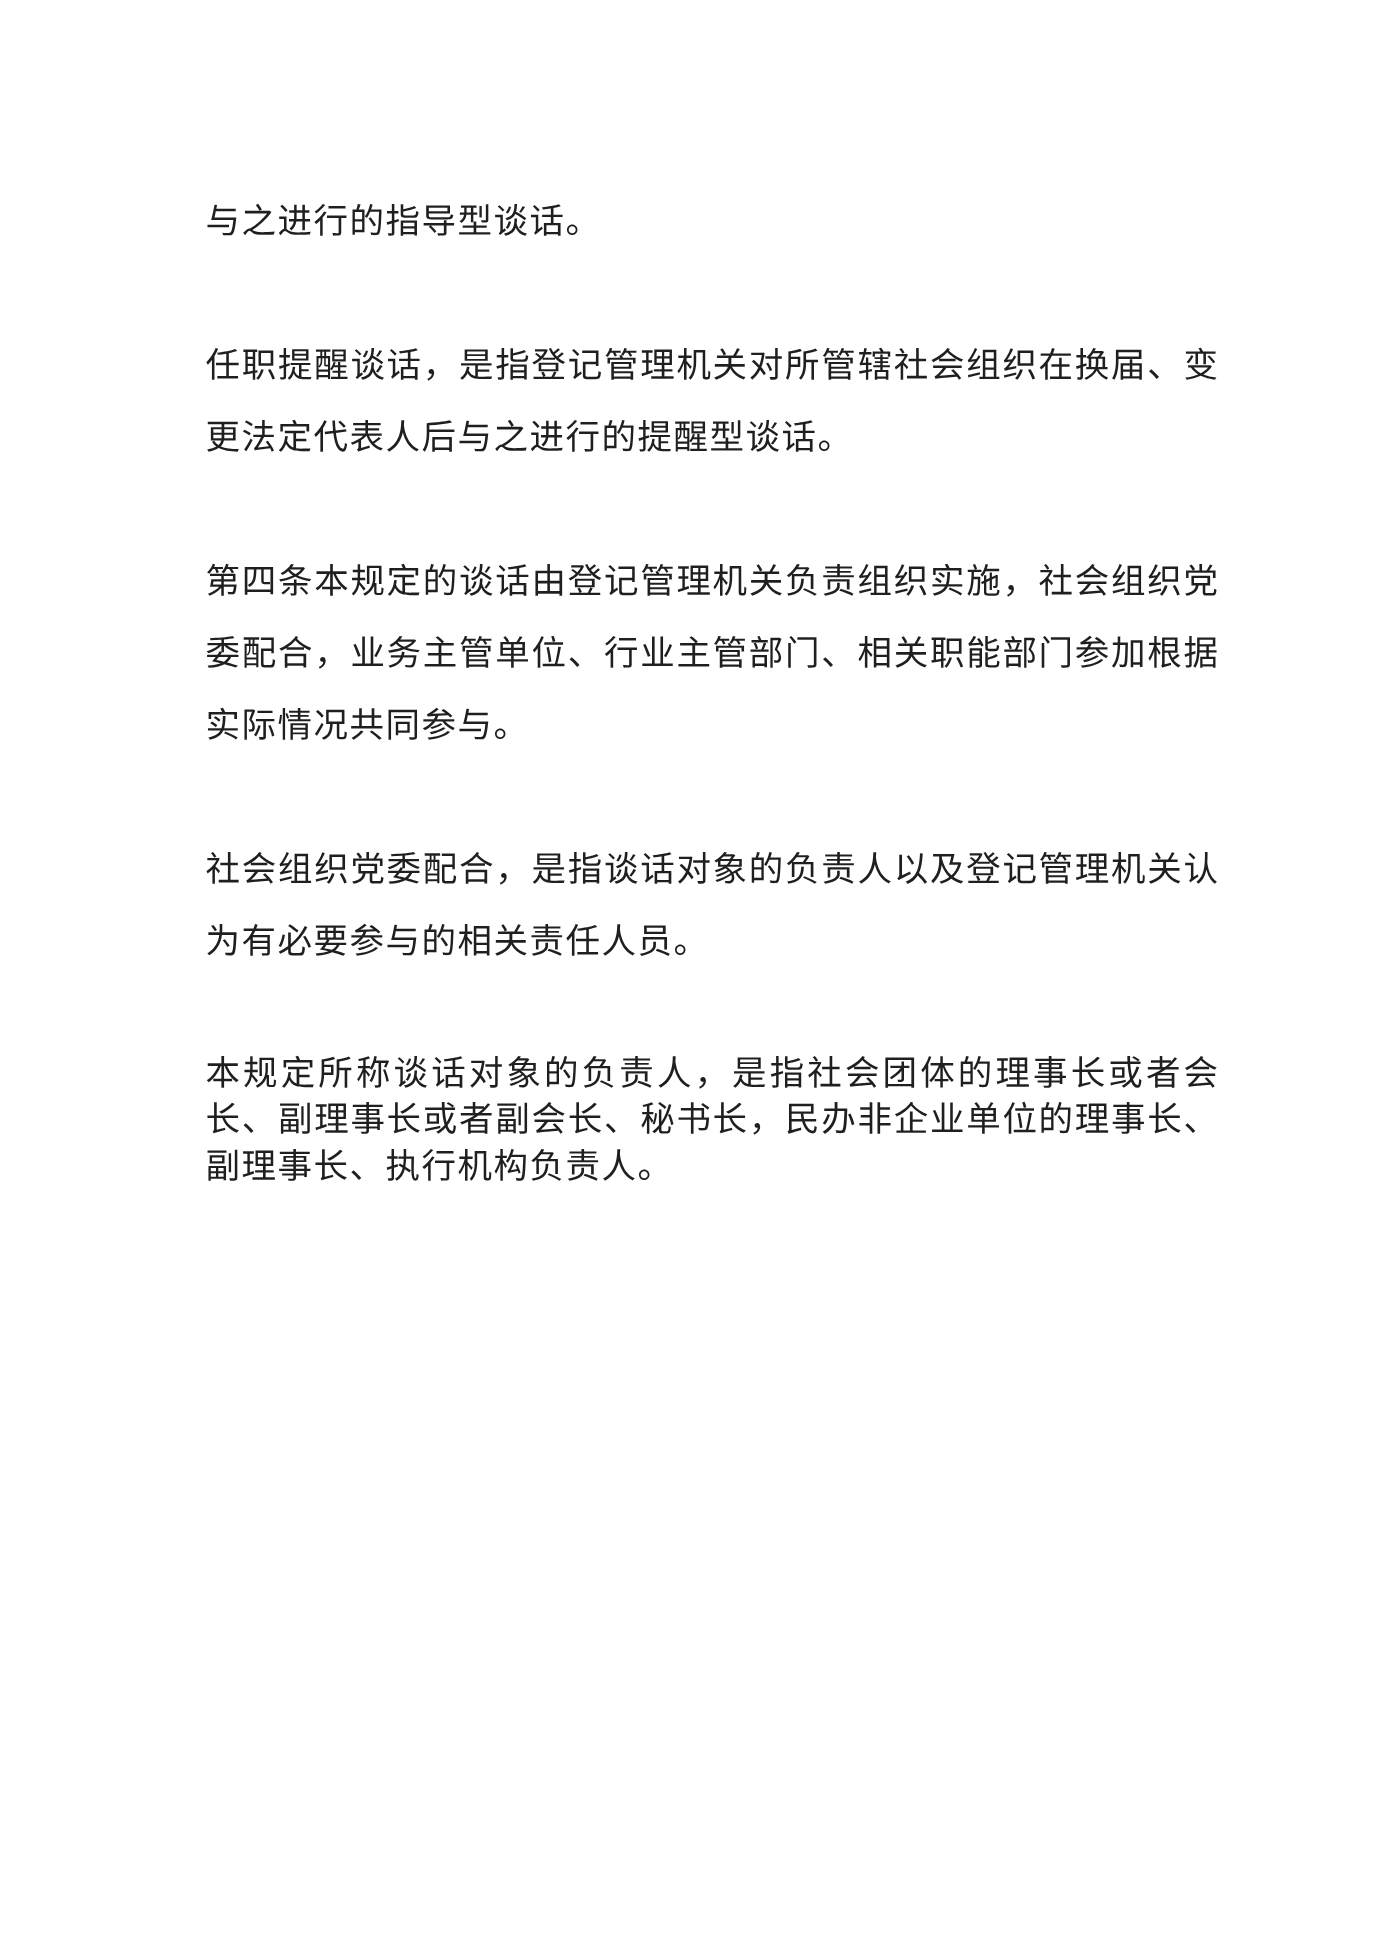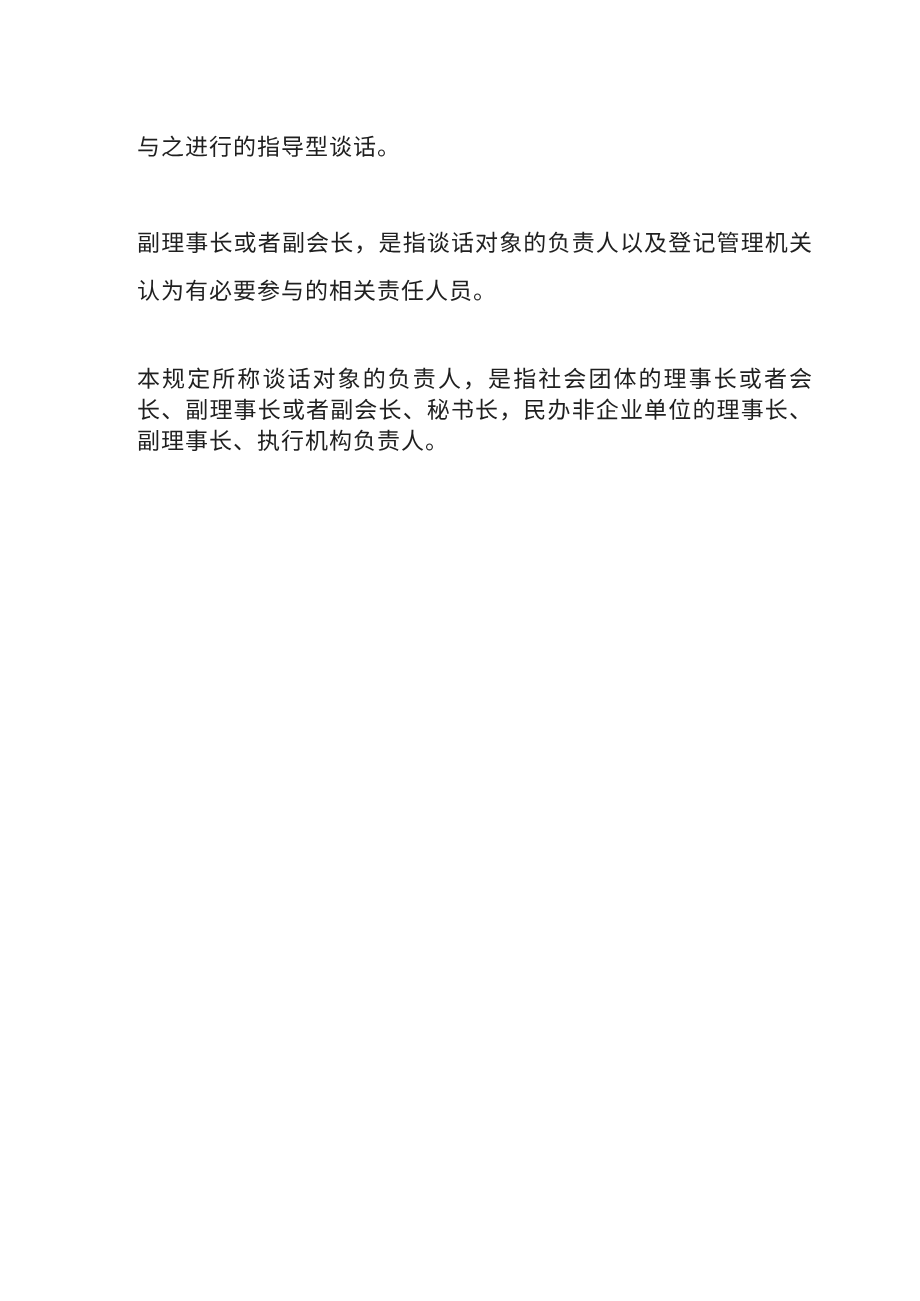--- a/index.html
+++ b/index.html
@@ -36,15 +36,17 @@
     margin-top:2px;
     line-height:31px;
     margin-bottom:0;
   }
 </style>
 </head>
 <body>
 
 <div class="page">
   <p class="para">与之进行的指导型谈话。</p>
-  <p class="para">副理事长或者副会长，是指谈话对象的负责人以及登记管理机关认为有必要参与的相关责任人员。</p>
+  <p class="para">任职提醒谈话，是指登记管理机关对所管辖社会组织在换届、变更法定代表人后与之进行的提醒型谈话。</p>
+  <p class="para">第四条本规定的谈话由登记管理机关负责组织实施，社会组织党委配合，业务主管单位、行业主管部门、相关职能部门参加根据实际情况共同参与。</p>
+  <p class="para">社会组织党委配合，是指谈话对象的负责人以及登记管理机关认为有必要参与的相关责任人员。</p>
   <p class="para tight">本规定所称谈话对象的负责人，是指社会团体的理事长或者会长、副理事长或者副会长、秘书长，民办非企业单位的理事长、副理事长、执行机构负责人。</p>
 </div>
 
 </body></html>

